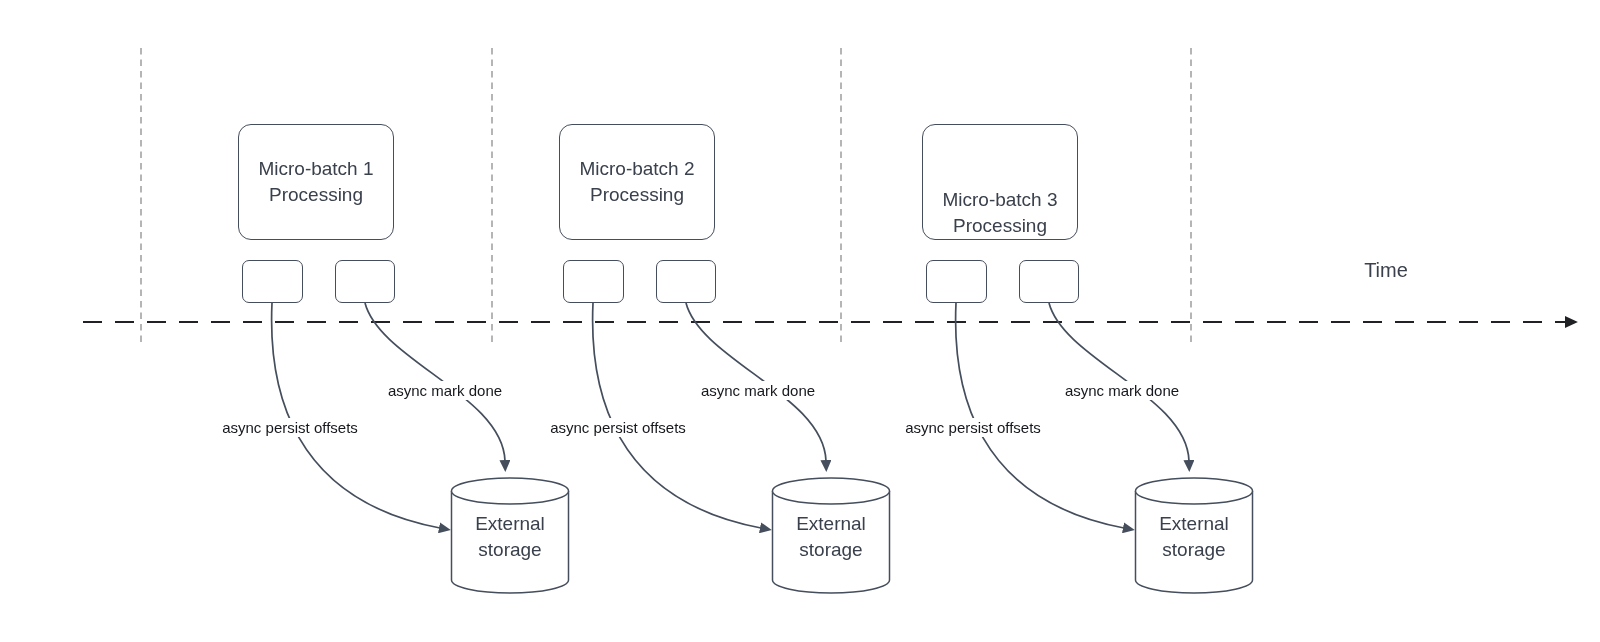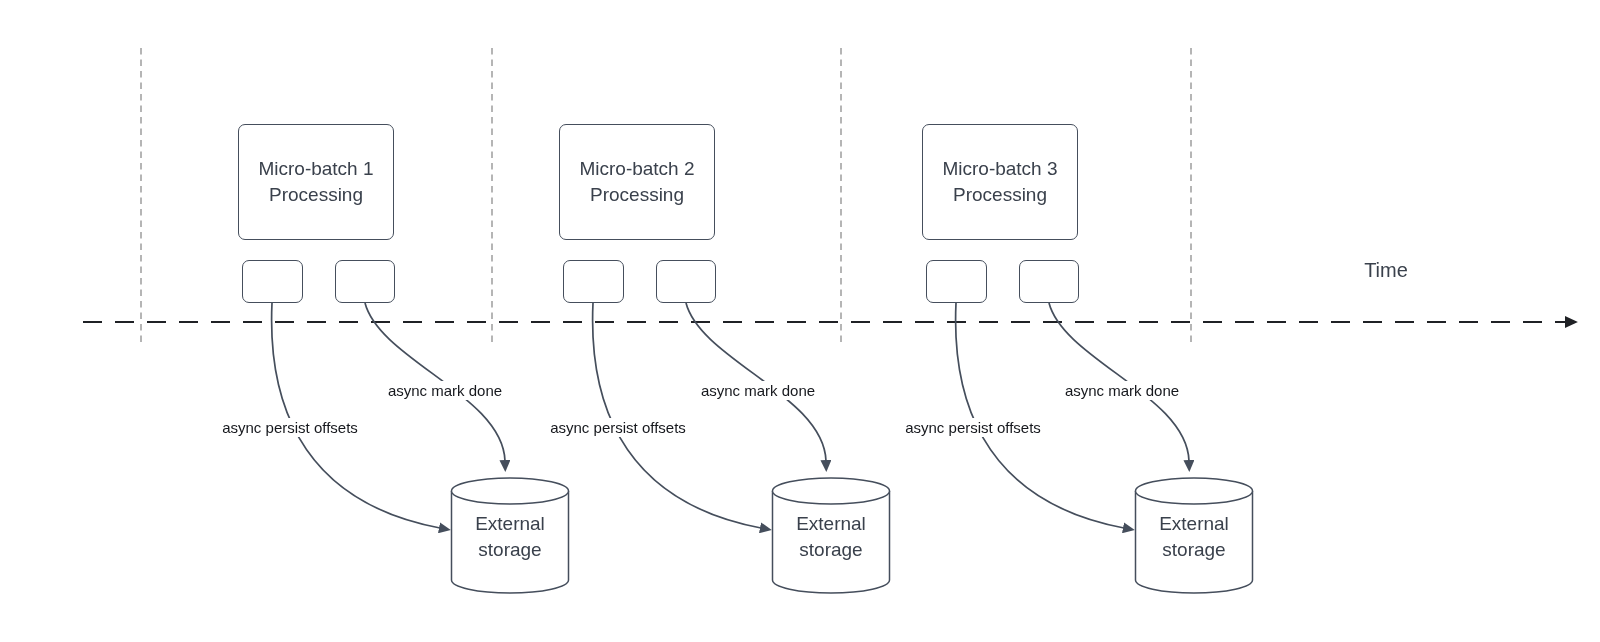--- a/index.html
+++ b/index.html
@@ -15,21 +15,21 @@
   svg.layer{z-index:1;}
   .html-layer{z-index:2;}
   .vline{stroke:var(--guide-line);stroke-width:1.7;stroke-dasharray:6.5 5;fill:none;}
   .timeline{stroke:var(--timeline);stroke-width:2;stroke-dasharray:19 13;fill:none;}
   .curve{stroke:var(--shape-stroke);stroke-width:1.7;fill:none;}
   .cyl{stroke:var(--shape-stroke);stroke-width:1.5;fill:#fff;}
   .ah{fill:var(--shape-stroke);}
   .ah-time{fill:var(--timeline);}
   .node{
     position:absolute;background:#fff;border:1.5px solid var(--shape-stroke);
-    border-radius:7px;box-sizing:border-box;
+    border-radius:13px;box-sizing:border-box;
   }
   .big-box{
     width:156px;height:116px;top:124px;display:flex;align-items:center;justify-content:center;
     text-align:center;font-size:19px;line-height:26px;color:var(--shape-text);padding:0 10px;
   }
   .small-box{width:61px;height:43px;top:260px;border-radius:7px;}
   .storage-label{
     position:absolute;width:118px;height:106px;top:484px;display:flex;align-items:center;
     justify-content:center;text-align:center;font-size:19px;line-height:26px;color:var(--shape-text);
   }
@@ -104,21 +104,21 @@
         <span>Micro-batch 2 Processing</span>
       </div>
     <div class="node small-box" style="left:563px;"></div>
     <div class="node small-box" style="left:656px;width:60px;"></div>
     <div class="annot" style="left:618px;top:418px;">async persist offsets</div>
     <div class="annot" style="left:758px;top:381px;">async mark done</div>
     <div class="storage-label" style="left:772px;">
         <span>External storage</span>
       </div>
 
-    <div class="node big-box" style="left:922px;">
+    <div class="node big-box" style="left:922px;align-items:flex-end;">
         <span>Micro-batch 3 Processing</span>
       </div>
     <div class="node small-box" style="left:926px;"></div>
     <div class="node small-box" style="left:1019px;width:60px;"></div>
     <div class="annot" style="left:973px;top:418px;">async persist offsets</div>
     <div class="annot" style="left:1122px;top:381px;">async mark done</div>
     <div class="storage-label" style="left:1135px;">
         <span>External storage</span>
       </div>
 

